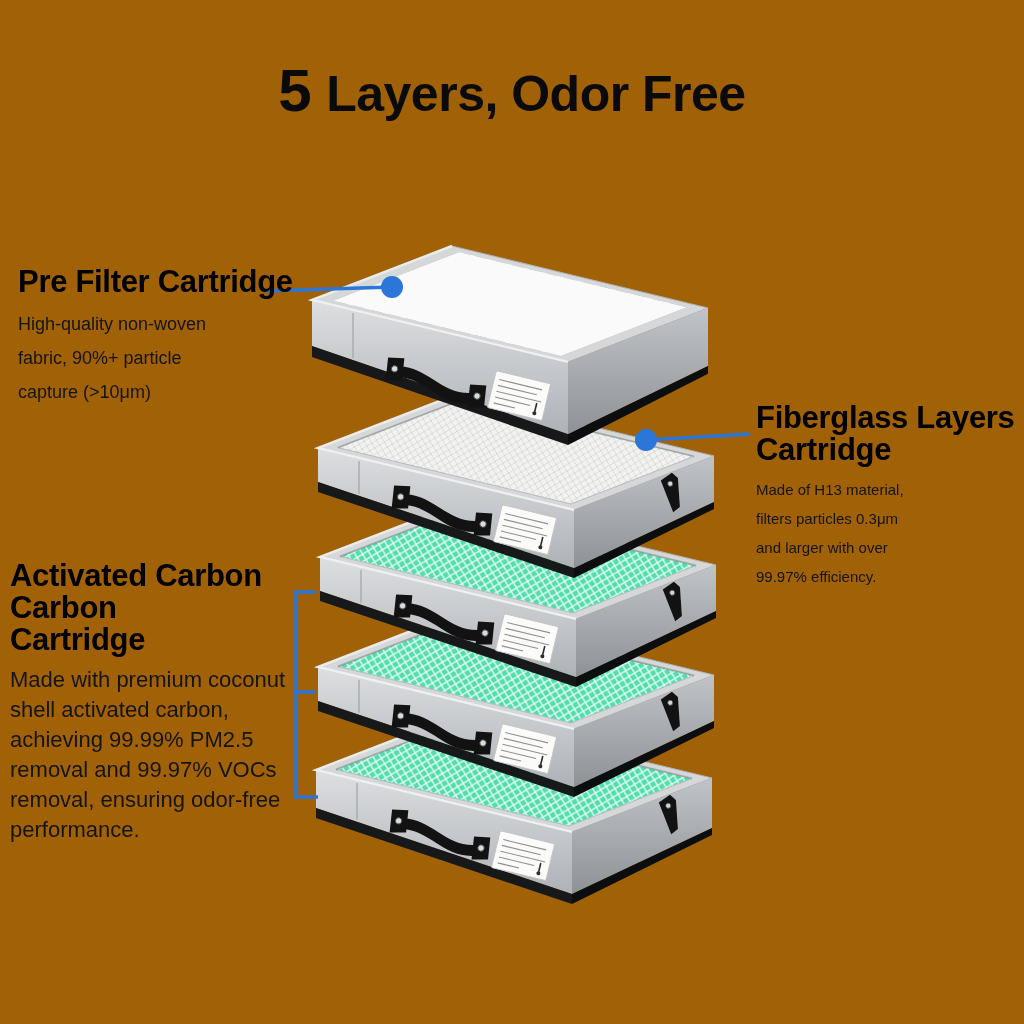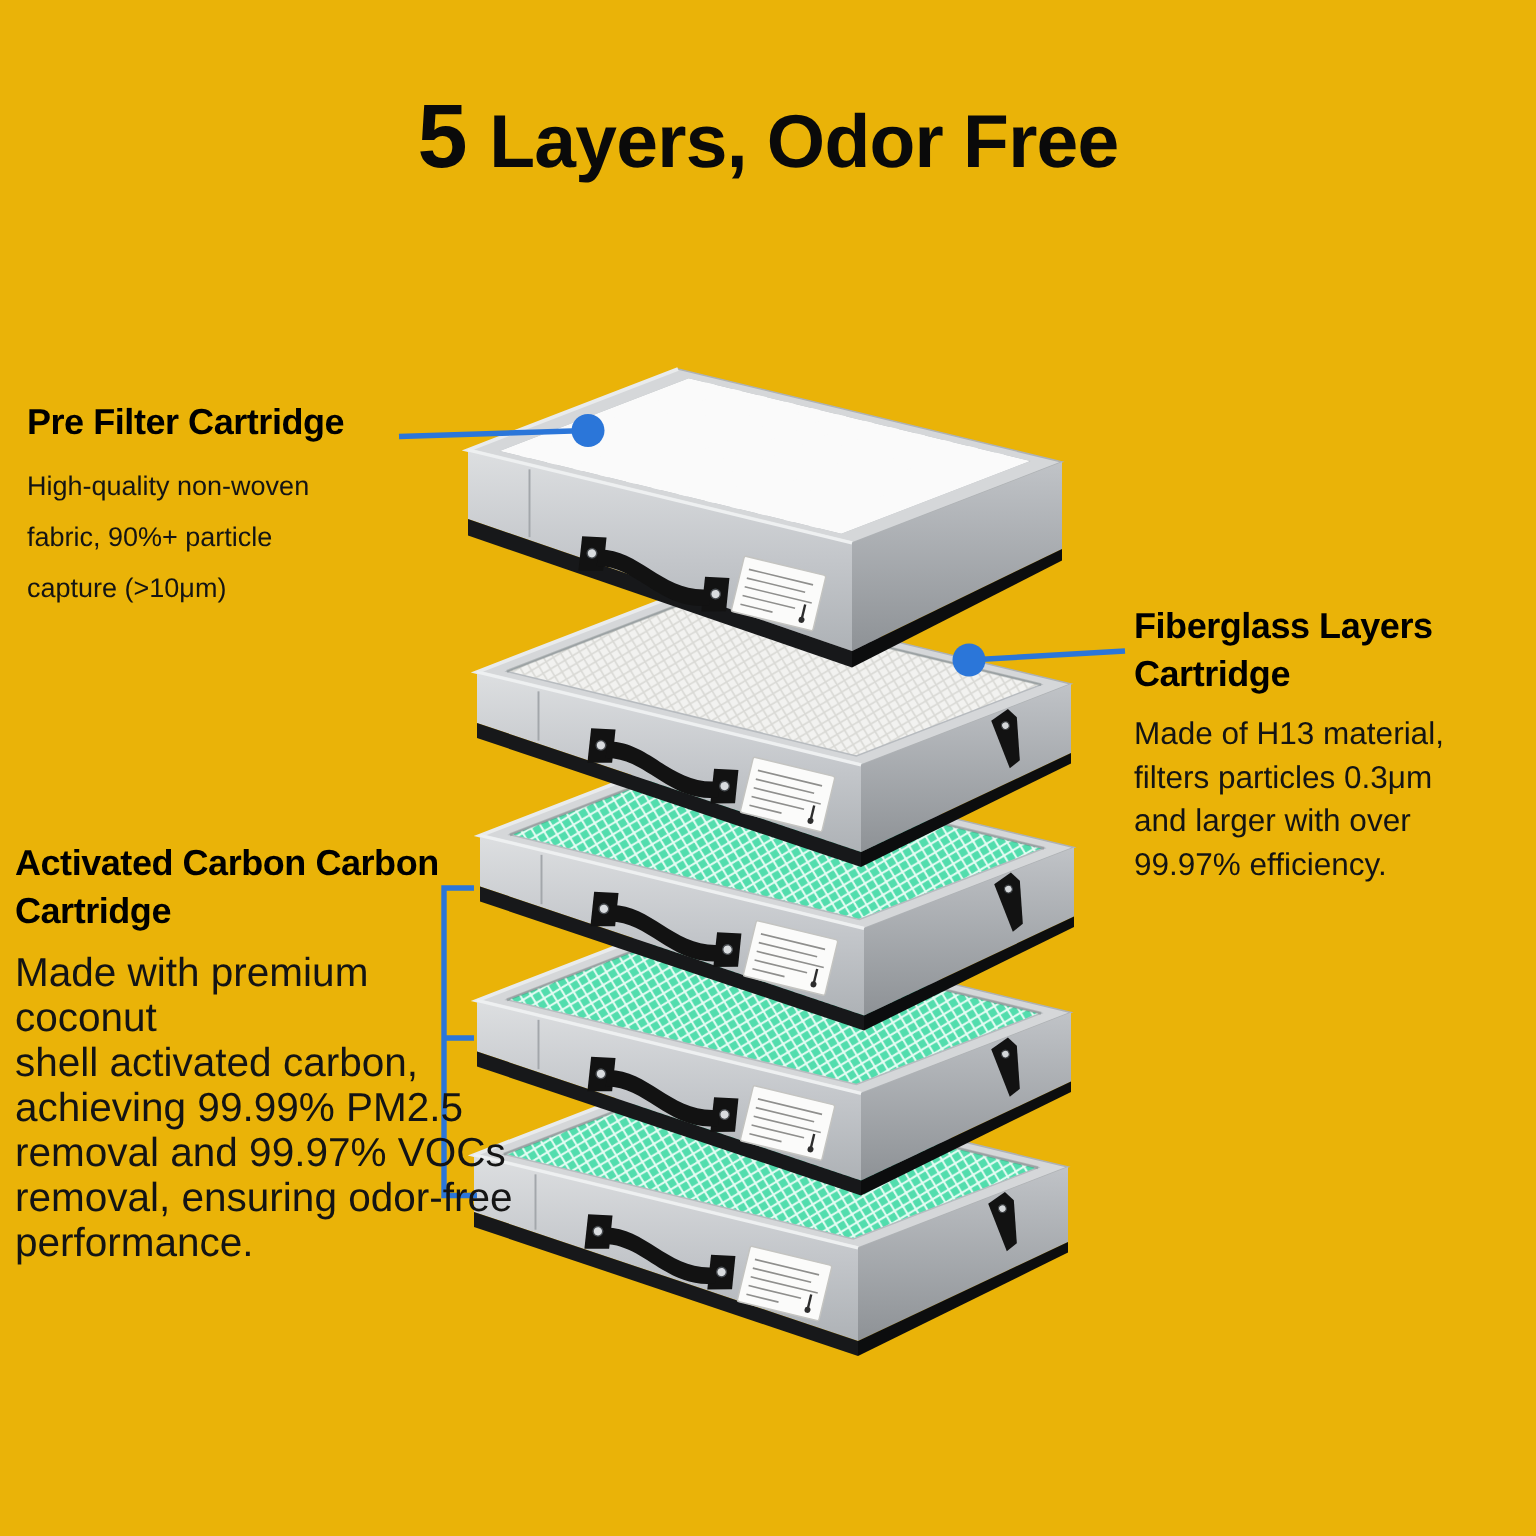--- a/index.html
+++ b/index.html
@@ -1,30 +1,30 @@
 <!DOCTYPE html>
 <html><head>
 <meta charset="utf-8">
 <style>
   *{margin:0;padding:0;box-sizing:border-box}
   html,body{width:1024px;height:1024px;background:#ffffff;font-family:"Liberation Sans",sans-serif}
-  .page{position:relative;width:1024px;height:1024px;background:#eab308;overflow:hidden}
+  .page{position:relative;width:1024px;height:1024px;background:#a16207;overflow:hidden}
   #illustration{position:absolute;left:0;top:0;width:1024px;height:1024px}
   .title{position:absolute;top:56px;left:0;width:100%;text-align:center;font-weight:700;color:#0a0a0a;font-size:50px;letter-spacing:-0.5px}
   .title .num{font-size:60px}
   .title .rest{margin-left:15px}
   .callout{position:absolute;color:#141414}
-  .callout h2{font-size:24px;line-height:32px;font-weight:700;color:#000;letter-spacing:-0.3px;white-space:pre-line;margin-bottom:9px}
+  .callout h2{font-size:31px;line-height:32px;font-weight:700;color:#000;letter-spacing:-0.3px;white-space:pre-line;margin-bottom:9px}
   .callout .body{white-space:pre-line}
   #callout-pre{left:18px;top:266px;width:285px}
   #callout-pre .body{font-size:18px;line-height:34px}
   #callout-fiber{left:756px;top:402px;width:262px}
-  #callout-fiber .body{font-size:21px;line-height:29px}
+  #callout-fiber .body{font-size:15px;line-height:29px}
   #callout-carbon{left:10px;top:560px;width:335px}
-  #callout-carbon .body{font-size:27px;line-height:30px}
+  #callout-carbon .body{font-size:22px;line-height:30px}
 </style>
 </head>
 <body>
 
 <div class="page">
 
   <svg id="illustration" viewBox="0 0 1024 1024" xmlns="http://www.w3.org/2000/svg">
       <defs>
   <linearGradient id="gFront" x1="0" y1="0" x2="0" y2="1">
     <stop offset="0" stop-color="#dddfe1"></stop>

